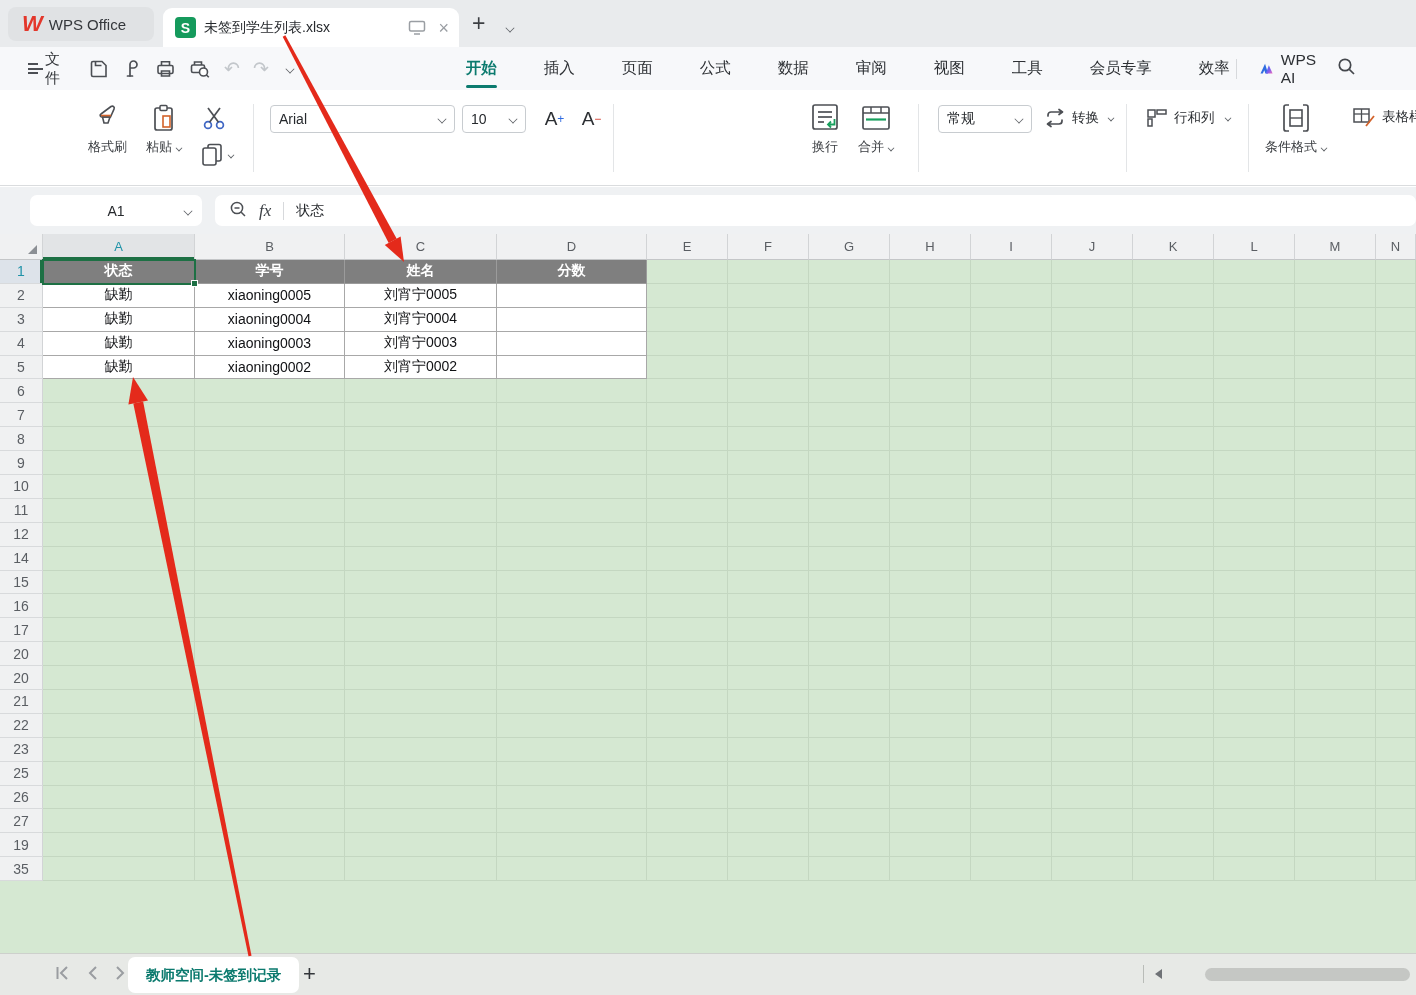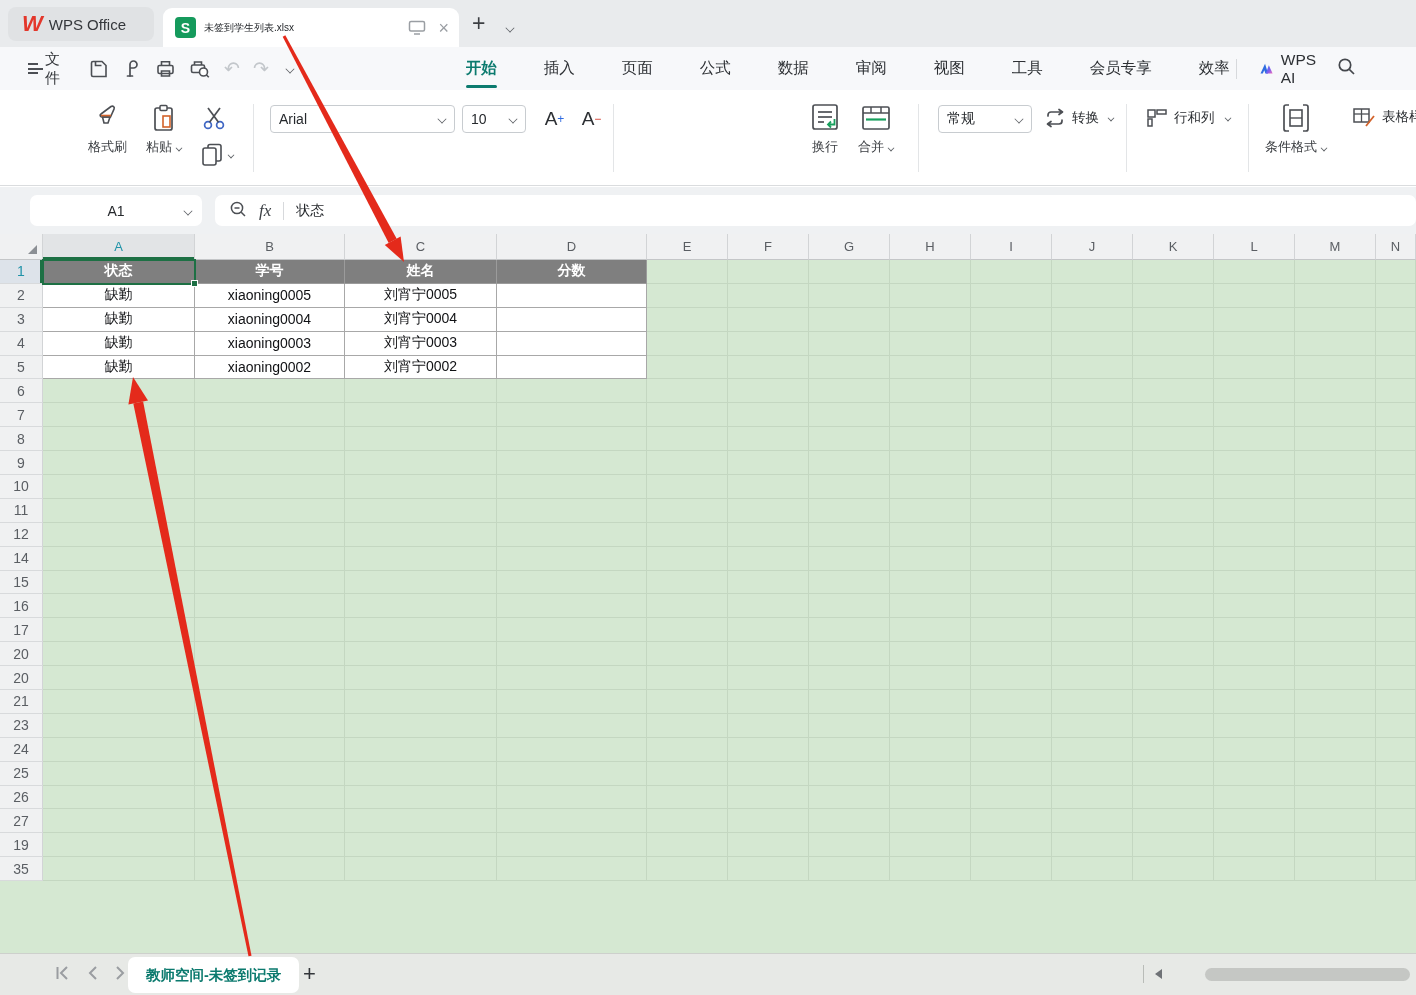--- a/index.html
+++ b/index.html
@@ -9,21 +9,21 @@
     font-family:"Liberation Sans","DejaVu Sans",sans-serif;
     color:#2a2d31; background:#fff; overflow:hidden;
   }
   
   .titlebar { position:absolute; left:0; top:0; width:1416px; height:47px; background:#e9ebed; }
   .wps-pill { position:absolute; left:8px; top:7px; width:146px; height:34px; background:#e0e2e4; border-radius:8px; display:flex; align-items:center; gap:8px; padding-left:14px; }
   .wps-logo { color:#e3372b; font-weight:bold; font-size:22px; font-style:italic; letter-spacing:-2px; line-height:1; }
   .wps-name { font-size:15px; color:#34373b; }
   .doc-tab { position:absolute; left:163px; top:8px; width:296px; height:39px; background:#ffffff; border-radius:9px 9px 0 0; display:flex; align-items:center; padding:0 10px 0 12px; }
   .s-icon { width:21px; height:21px; background:#159a5c; border-radius:4px; color:#fff; font-weight:bold; font-size:14px; display:flex; align-items:center; justify-content:center; margin-right:8px; }
-  .doc-title { font-size:10px; color:#26292d; flex:0 0 auto; }
+  .doc-title { font-size:14px; color:#26292d; flex:0 0 auto; }
   .tab-tools { margin-left:auto; display:flex; align-items:center; gap:12px; }
   .mono-icon svg { display:block; }
   .tab-x { font-size:18px; color:#9a9ea3; line-height:1; }
   .newtab-plus { position:absolute; left:472px; top:10px; font-size:23px; color:#3c3f43; font-weight:400; }
   .newtab-chev { position:absolute; left:502px; top:18px; }
   .chev { display:inline-block; width:8px; height:8px; border-right:1.6px solid #5b5f64; border-bottom:1.6px solid #5b5f64; transform:rotate(45deg) scale(.8); margin-left:4px; vertical-align:middle; }
   .chev.small { width:6px; height:6px; }
   
   .menubar { position:absolute; left:0; top:47px; width:1416px; height:43px; background:#f7f8fa; display:flex; align-items:center; }
   .file-group { display:flex; align-items:center; gap:7px; margin-left:28px; }
@@ -849,38 +849,38 @@
         <div class="g-cell" style="flex-basis: 81px;"></div>
         <div class="g-cell" style="flex-basis: 81px;"></div>
         <div class="g-cell" style="flex-basis: 81px;"></div>
         <div class="g-cell" style="flex-basis: 81px;"></div>
         <div class="g-cell" style="flex-basis: 81px;"></div>
         <div class="g-cell" style="flex-basis: 81px;"></div>
         <div class="g-cell" style="flex-basis: 81px;"></div>
         <div class="g-cell" style="flex-basis: 40px;"></div>
       </div>
       <div class="g-row">
+        <div class="rh-cell">22</div>
+        <div class="g-cell" style="flex-basis: 152px;"></div>
+        <div class="g-cell" style="flex-basis: 150px;"></div>
+        <div class="g-cell" style="flex-basis: 152px;"></div>
+        <div class="g-cell" style="flex-basis: 150px;"></div>
+        <div class="g-cell" style="flex-basis: 81px;"></div>
+        <div class="g-cell" style="flex-basis: 81px;"></div>
+        <div class="g-cell" style="flex-basis: 81px;"></div>
+        <div class="g-cell" style="flex-basis: 81px;"></div>
+        <div class="g-cell" style="flex-basis: 81px;"></div>
+        <div class="g-cell" style="flex-basis: 81px;"></div>
+        <div class="g-cell" style="flex-basis: 81px;"></div>
+        <div class="g-cell" style="flex-basis: 81px;"></div>
+        <div class="g-cell" style="flex-basis: 81px;"></div>
+        <div class="g-cell" style="flex-basis: 40px;"></div>
+      </div>
+      <div class="g-row">
         <div class="rh-cell">23</div>
-        <div class="g-cell" style="flex-basis: 152px;"></div>
-        <div class="g-cell" style="flex-basis: 150px;"></div>
-        <div class="g-cell" style="flex-basis: 152px;"></div>
-        <div class="g-cell" style="flex-basis: 150px;"></div>
-        <div class="g-cell" style="flex-basis: 81px;"></div>
-        <div class="g-cell" style="flex-basis: 81px;"></div>
-        <div class="g-cell" style="flex-basis: 81px;"></div>
-        <div class="g-cell" style="flex-basis: 81px;"></div>
-        <div class="g-cell" style="flex-basis: 81px;"></div>
-        <div class="g-cell" style="flex-basis: 81px;"></div>
-        <div class="g-cell" style="flex-basis: 81px;"></div>
-        <div class="g-cell" style="flex-basis: 81px;"></div>
-        <div class="g-cell" style="flex-basis: 81px;"></div>
-        <div class="g-cell" style="flex-basis: 40px;"></div>
-      </div>
-      <div class="g-row">
-        <div class="rh-cell">24</div>
         <div class="g-cell" style="flex-basis: 152px;"></div>
         <div class="g-cell" style="flex-basis: 150px;"></div>
         <div class="g-cell" style="flex-basis: 152px;"></div>
         <div class="g-cell" style="flex-basis: 150px;"></div>
         <div class="g-cell" style="flex-basis: 81px;"></div>
         <div class="g-cell" style="flex-basis: 81px;"></div>
         <div class="g-cell" style="flex-basis: 81px;"></div>
         <div class="g-cell" style="flex-basis: 81px;"></div>
         <div class="g-cell" style="flex-basis: 81px;"></div>
         <div class="g-cell" style="flex-basis: 81px;"></div>

